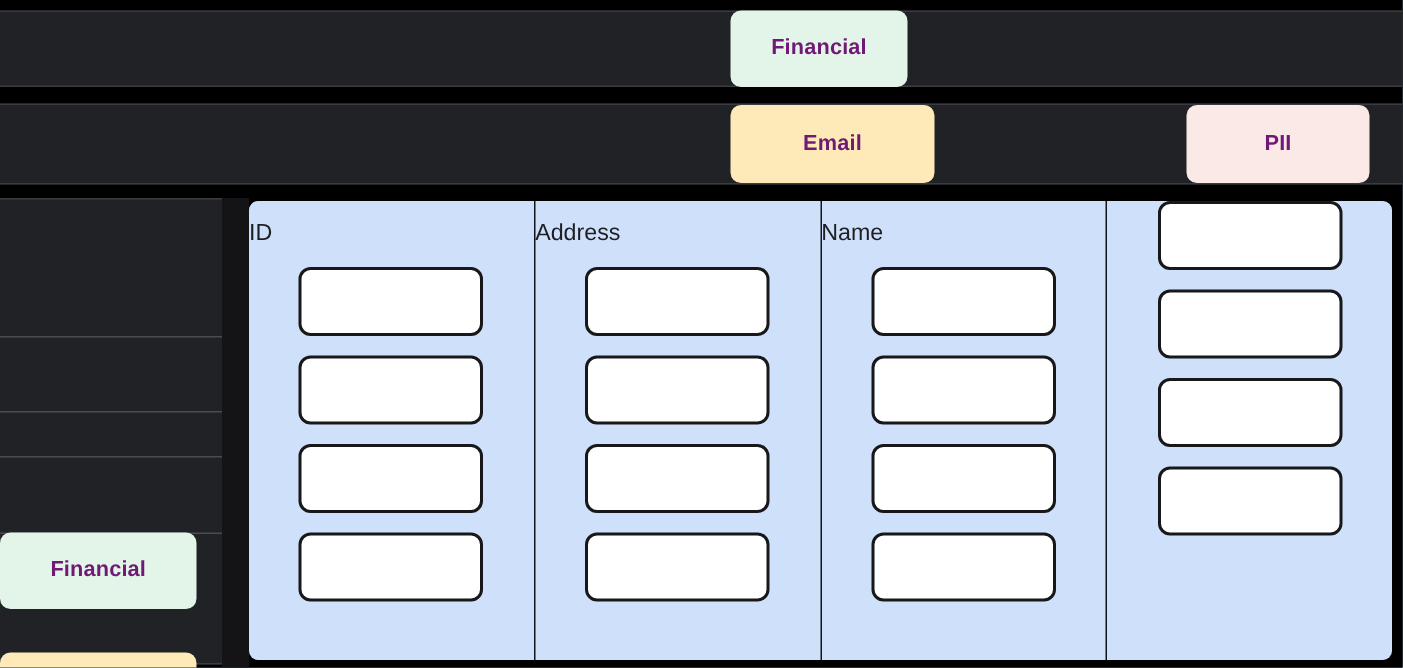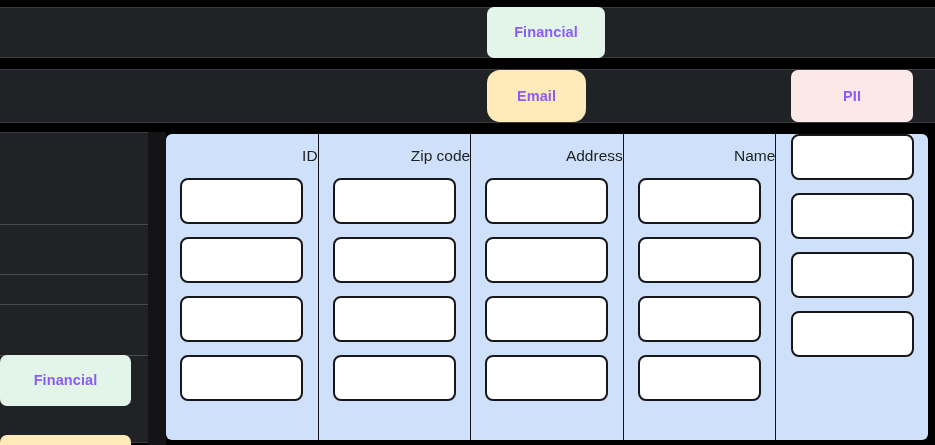--- a/index.html
+++ b/index.html
@@ -35,32 +35,32 @@
 
   
   .chip {
     position: absolute;
     display: flex;
     align-items: center;
     justify-content: center;
     border-radius: 7px;
     font-size: 14.5px;
     font-weight: bold;
-    color: #8b5cf6;
+    color: #701a75;
     letter-spacing: 0.1px;
     box-sizing: border-box;
     text-align: center;
     line-height: 1;
   }
   .chip-financial { background: #e3f5e8; }
   .chip-email     { background: #fdeab8; }
   .chip-pii       { background: #fbe9e7; }
 
   #chip-financial-top { left: 487px; top: 7px;  width: 118px; height: 51px; }
-  #chip-email-top     { left: 487px; top: 70px; width: 99px; height: 52px; border-radius: 13px; }
+  #chip-email-top     { left: 487px; top: 70px; width: 136px; height: 52px; }
   #chip-pii-top       { left: 791px; top: 70px; width: 122px; height: 52px; text-align: center; }
 
   
   #lower {
     position: absolute;
     left: 0;
     top: 132px;
     width: 935px;
     height: 313px;
   }
@@ -117,21 +117,21 @@
     background: #cfe1fa;
     border-radius: 6px;
     display: flex;
     overflow: hidden;
   }
   .column {
     position: relative;
     flex: 1 1 0;
     display: flex;
     flex-direction: column;
-    align-items: flex-end;
+    align-items: flex-start;
     box-sizing: border-box;
   }
   .column + .column { border-left: 1.5px solid #141416; }
 
   .col-header {
     height: 44px;
     display: flex;
     align-items: center;
     justify-content: center;
     font-size: 15.5px;
@@ -185,29 +185,20 @@
       <div class="column">
         <div class="col-header">ID</div>
         <div class="cells">
           <div class="cell"></div>
           <div class="cell"></div>
           <div class="cell"></div>
           <div class="cell"></div>
         </div>
       </div>
 
-      <div class="column">
-        <div class="col-header">Zip code</div>
-        <div class="cells">
-          <div class="cell"></div>
-          <div class="cell"></div>
-          <div class="cell"></div>
-          <div class="cell"></div>
-        </div>
-      </div>
 
       <div class="column">
         <div class="col-header">Address</div>
         <div class="cells">
           <div class="cell"></div>
           <div class="cell"></div>
           <div class="cell"></div>
           <div class="cell"></div>
         </div>
       </div>

